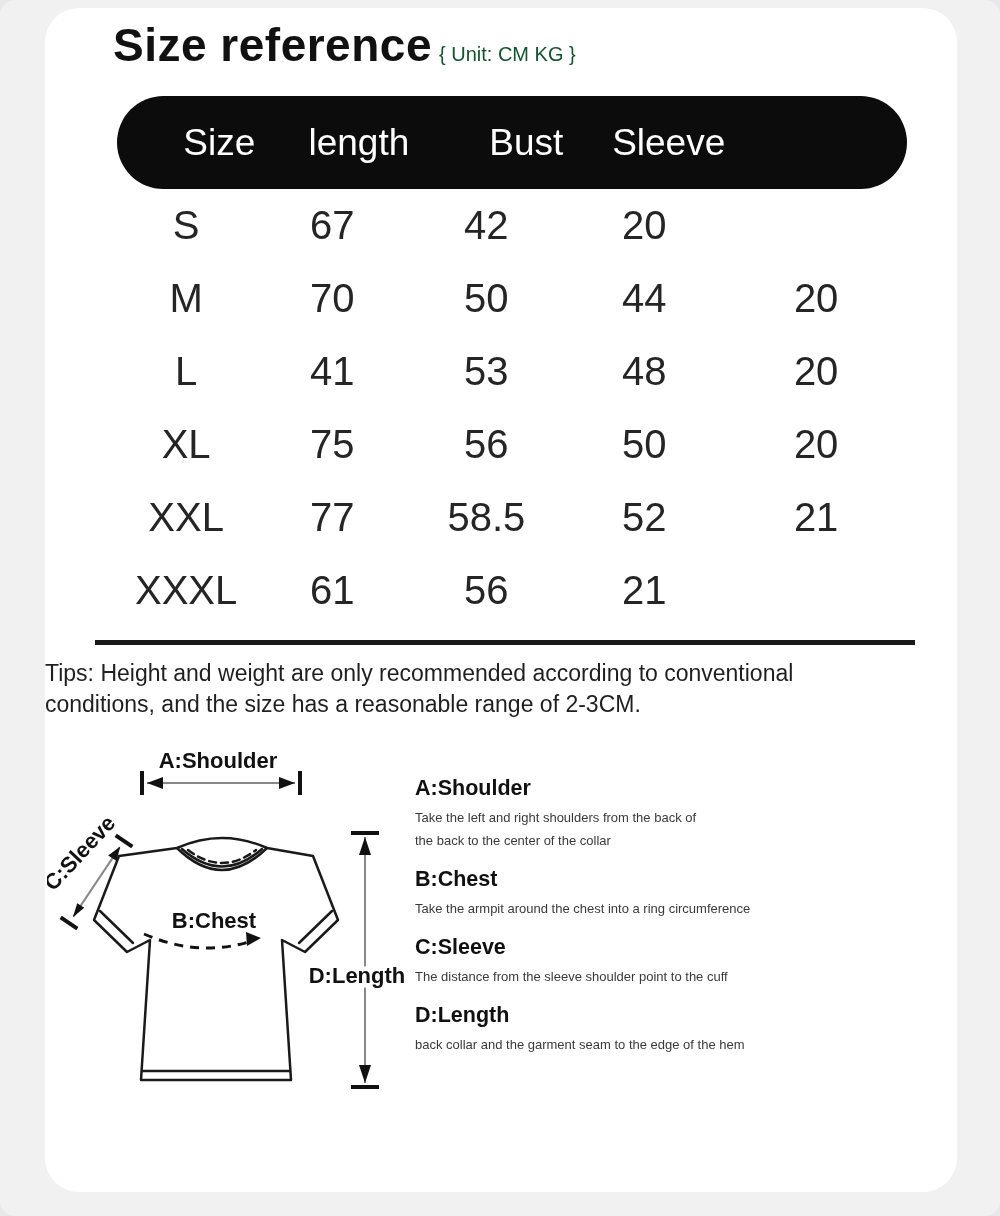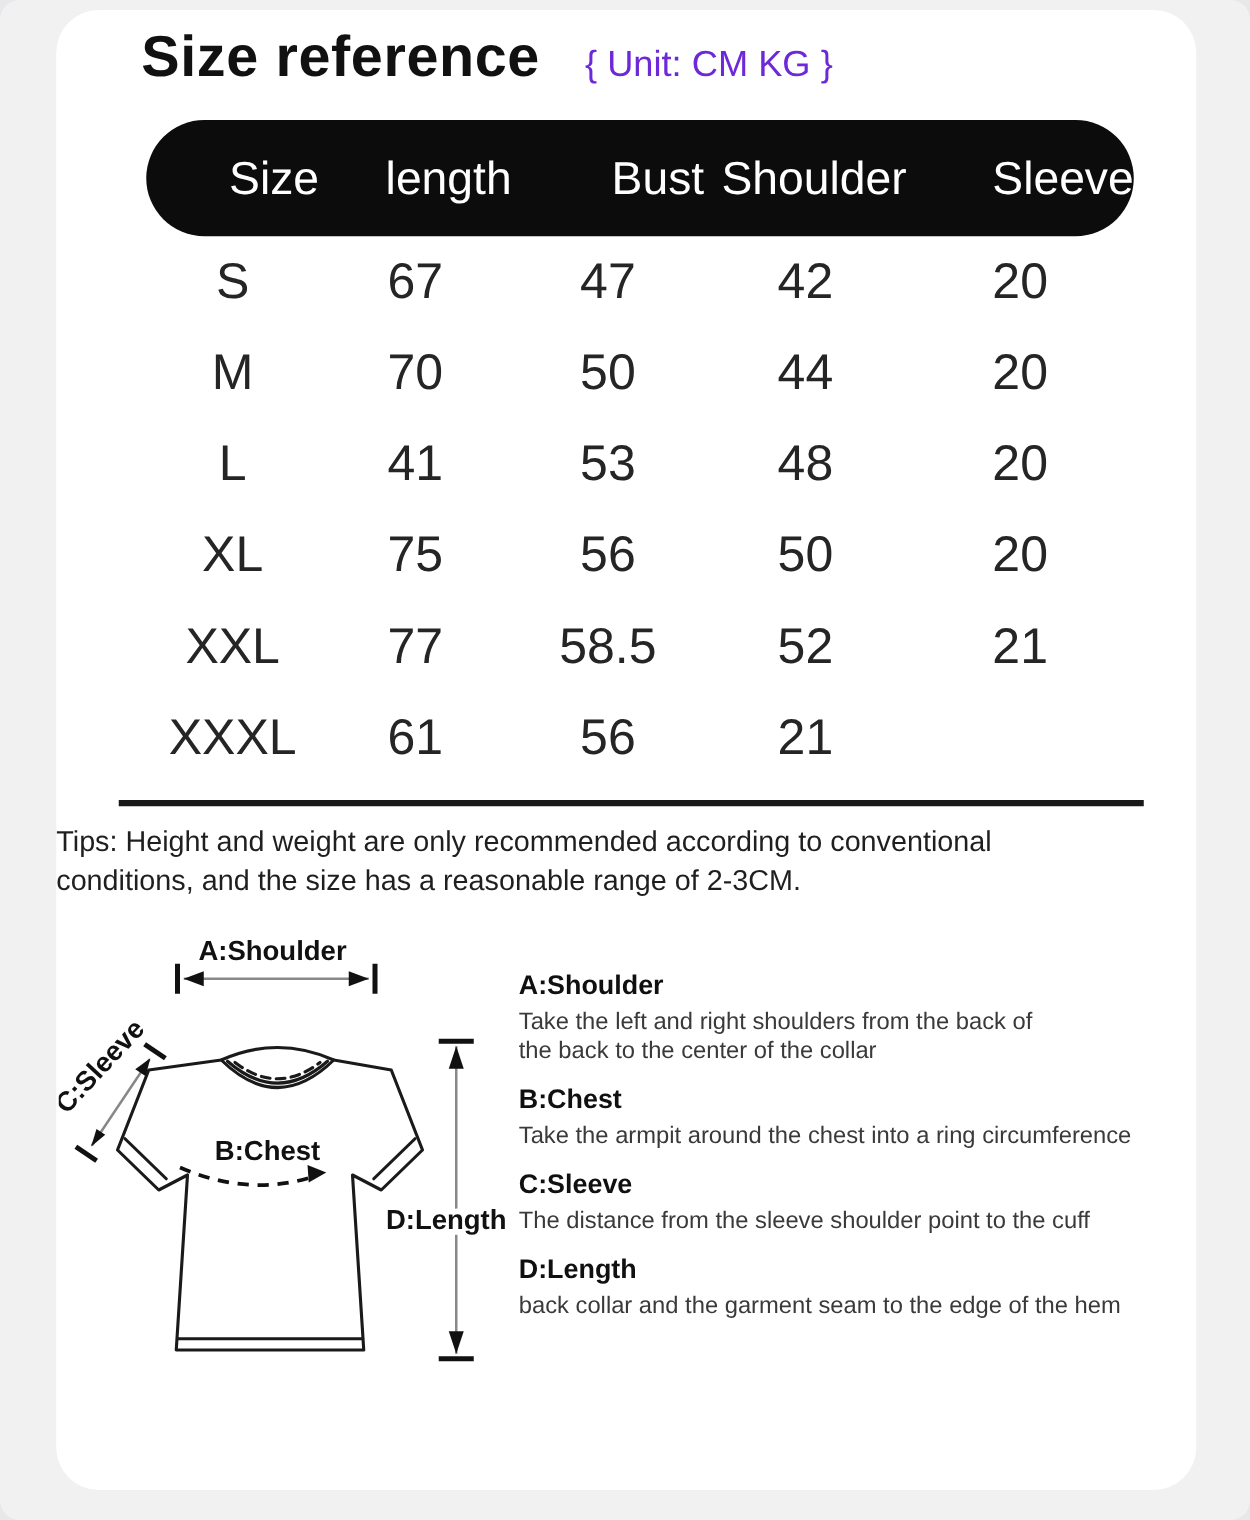--- a/index.html
+++ b/index.html
@@ -14,21 +14,21 @@
   .card {
     position:absolute; left:45px; top:8px; width:912px; height:1184px;
     background:#ffffff; border-radius:34px;
   }
   
   .title-row {
     position:absolute; left:68px; top:10px;
     display:flex; align-items:baseline;
   }
   .title-main { font-size:46px; font-weight:bold; color:#111; letter-spacing:0.5px; }
-  .title-unit { font-size:29px; font-weight:400; color:#6d28d9; margin-left:36px; }
+  .title-unit { font-size:20px; font-weight:400; color:#14532d; margin-left:7px; }
   
   .cols {
     display:grid;
     grid-template-columns:17.5% 19.5% 19.5% 20.5% 23%;
     align-items:center; text-align:center;
   }
   .size-pill {
     position:absolute; left:72px; top:88px; width:790px; height:93px;
     background:#0c0c0c; border-radius:47px;
     color:#ffffff; font-size:37px;text-align:right;
@@ -48,46 +48,44 @@
     position:absolute; left:0; top:650px; width:100%;
     font-size:23px; line-height:31px; color:#1f1f1f;
   }
   
   .diagram-svg { position:absolute; left:2px; top:730px; width:372px; height:372px; }
   .svg-label { font-family:"Liberation Sans","DejaVu Sans",sans-serif; font-size:22px; font-weight:bold; fill:#111; }
   
   .guide { position:absolute; left:370px; top:768px; width:545px; }
   .guide-item { margin-bottom:15px; }
   .guide-key { font-size:21.5px; font-weight:bold; color:#101010; line-height:25px; margin-bottom:5px; }
-  .guide-text { font-size:19px; color:#3a3a3a; line-height:23px; white-space:nowrap; }
+  .guide-text { font-size:13px; color:#3a3a3a; line-height:23px; white-space:nowrap; }
 </style>
 </head>
 <body>
 
 <div class="page">
   <div class="card">
 
     <div class="title-row">
       <span class="title-main">Size reference</span>
       <span class="title-unit">{ Unit: CM KG }</span>
     </div>
 
     <div class="size-pill cols">
       <span>Size</span>
       <span>length</span>
       <span>Bust</span>
-      <span>Shoulder</span>
       <span>Sleeve</span>
     </div>
 
     <div class="size-rows">
       <div class="cols">
         <span>S</span>
         <span>67</span>
-        <span>47</span>
         <span>42</span>
         <span>20</span>
       </div>
       <div class="cols">
         <span>M</span>
         <span>70</span>
         <span>50</span>
         <span>44</span>
         <span>20</span>
       </div>

